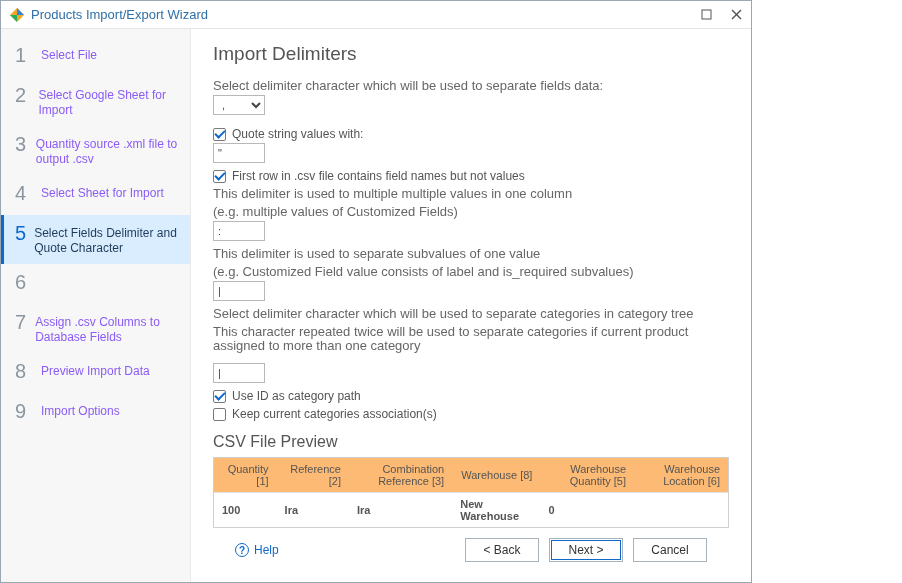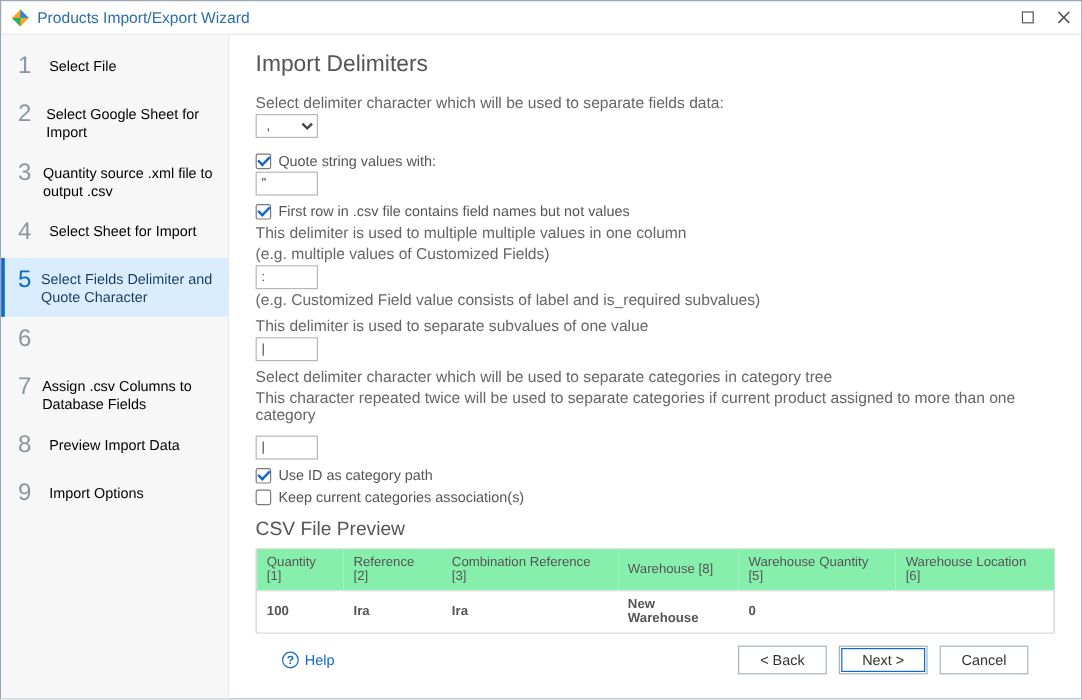--- a/index.html
+++ b/index.html
@@ -1,45 +1,45 @@
 <!DOCTYPE html>
 <html><head>
 <meta charset="utf-8">
 <style>
   * { box-sizing: border-box; }
   html, body { margin:0; padding:0; font-family: "Segoe UI", Tahoma, sans-serif; font-size:12px; color:#555; }
-  .window { width:902px; height:583px; border:1px solid #9aa7b3; background:#fff; display:flex; flex-direction:column; }
+  .window { width:752px; height:583px; border:1px solid #9aa7b3; background:#fff; display:flex; flex-direction:column; }
   .titlebar { height:28px; display:flex; align-items:center; padding:0 8px; border-bottom:1px solid #e5e5e5; }
   .titlebar .logo { width:16px; height:16px; margin-right:6px; }
   .titlebar .title { color:#2f6fa8; font-size:13px; flex:1; }
   .titlebar .ctrls { display:flex; gap:16px; }
   .ctrl { width:14px; height:14px; display:flex; align-items:center; justify-content:center; color:#444; cursor:pointer; }
   .body { flex:1; display:flex; min-height:0; }
   .sidebar { width:190px; background:#f7f7f7; border-right:1px solid #e9e9e9; padding-top:8px; }
   .step { display:flex; align-items:flex-start; padding:8px 10px 8px 14px; gap:8px; min-height:40px; }
   .step .num { font-size:20px; color:#8b96a0; width:18px; line-height:20px; }
-  .step .lbl { font-size:12px; color:#000000; line-height:15px; padding-top:3px; }
+  .step .lbl { font-size:12px; color:#8b5cf6; line-height:15px; padding-top:3px; }
   .step.active { background:#d9edff; position:relative; }
   .step.active::before { content:""; position:absolute; left:0; top:0; bottom:0; width:3px; background:#1069c9; }
   .step.active .num { color:#1069c9; }
   .step.active .lbl { color:#1f3b5a; }
   .content { flex:1; padding:14px 22px 10px 22px; display:flex; flex-direction:column; overflow:hidden; }
   h1 { font-size:19px; font-weight:400; color:#555; margin:0 0 12px 0; }
   .row-text { font-size:13px; color:#666; line-height:14px; margin:2px 0; }
   .field-select, .field-input { height:20px; border:1px solid #b8b8b8; background:#fff; font-size:11px; padding:0 4px; color:#444; }
   .field-select { width:52px; }
   .field-input { width:52px; }
   .chkrow { display:flex; align-items:center; gap:6px; margin:6px 0 2px 0; }
   .chk { width:13px; height:13px; border:1px solid #7a7a7a; border-radius:2px; display:flex; align-items:center; justify-content:center; background:#fff; }
   .chk.checked::after { content:""; width:8px; height:4px; border-left:2px solid #1069c9; border-bottom:2px solid #1069c9; transform:rotate(-45deg); margin-top:-3px; }
   .sect { margin-bottom:6px; }
   h2 { font-size:16px; font-weight:400; color:#555; margin:10px 0 6px 0; }
   .preview { border:1px solid #d0d0d0; flex:1; overflow:auto; }
   table { width:100%; border-collapse:collapse; font-size:11px; color:#555; }
-  thead th { text-align:left; font-weight:400; padding:5px 8px; border-bottom:1px solid #e2e2e2; background:#86efac;margin-left:22px; }
+  thead th { text-align:right; font-weight:400; padding:5px 8px; border-bottom:1px solid #e2e2e2; background:#fdba74;margin-left:22px; }
   tbody td { padding:5px 8px; border-bottom:1px solid #efefef;font-weight:bold; }
   .footer { height:44px; display:flex; align-items:center; padding:0 22px; }
   .help { display:flex; align-items:center; gap:5px; color:#1069c9; font-size:12px; }
   .help-icon { width:14px; height:14px; border:1.5px solid #1069c9; border-radius:50%; display:flex; align-items:center; justify-content:center; font-size:10px; font-weight:bold; }
   .spacer { flex:1; }
   .btn { min-width:74px; height:24px; border:1px solid #a7b4bf; background:#fff; font-size:12px; color:#333; padding:0 12px; margin-left:10px; cursor:pointer; }
   .btn.primary { outline:1px solid #1069c9; outline-offset:-3px; }
 </style>
 </head>
 <body>
@@ -122,22 +122,22 @@
 
       <div class="chkrow">
         <div class="chk checked"></div>
         <span>First row in .csv file contains field names but not values</span>
       </div>
 
       <div class="row-text">This delimiter is used to multiple multiple values in one column</div>
       <div class="row-text">(e.g. multiple values of Customized Fields)</div>
       <input class="field-input" value=":" style="">
 
+      <div class="row-text" style="margin-top:6px">This delimiter is used to separate subvalues of one value</div>
       <div class="row-text">(e.g. Customized Field value consists of label and is_required subvalues)</div>
-      <div class="row-text" style="margin-top:6px">This delimiter is used to separate subvalues of one value</div>
       <input class="field-input" value="|" style="">
 
       <div class="row-text" style="margin-top:6px">Select delimiter character which will be used to separate categories in category tree</div>
       <div class="row-text">This character repeated twice will be used to separate categories if current product assigned to more than one category</div>
       <input class="field-input" style="margin-top: 8px;" value="|">
 
       <div class="chkrow">
         <div class="chk checked"></div>
         <span>Use ID as category path</span>
       </div>

